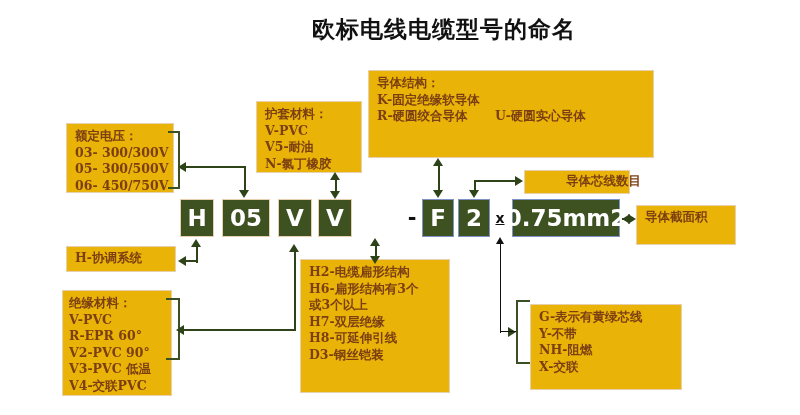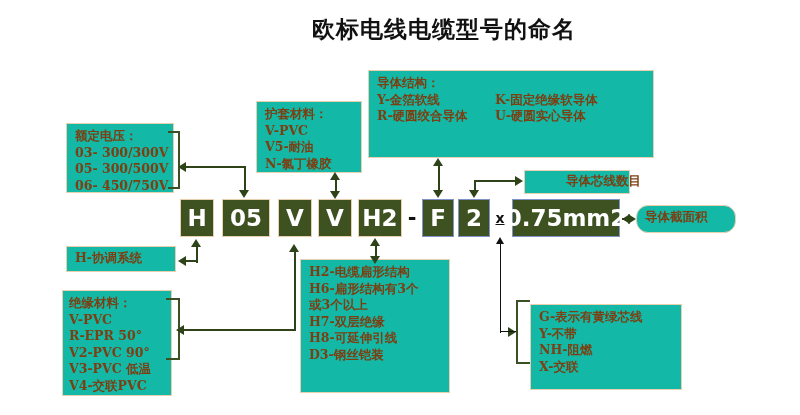--- a/index.html
+++ b/index.html
@@ -15,21 +15,21 @@
   .ttl{
     position:absolute;left:0;top:14px;width:800px;text-align:center;
     font-family:"DejaVu Serif","Liberation Serif",serif;
     font-size:23px;font-weight:bold;color:#111111;letter-spacing:1px;padding-left:44px;
   }
 
   
   .note{
     position:absolute;
     border:1.5px solid #e8cfae;
-    background:#14b8a6;
+    background:#eab308;
     color:#7b3f12;
     font-family:"DejaVu Serif","Liberation Serif",serif;
     font-size:12.5px;
     line-height:16.5px;
     font-weight:bold;
     padding:4px 6px 4px 8px;
     box-sizing:border-box;
     white-space:nowrap;
   }
   .note .hd{display:block;}
@@ -80,21 +80,20 @@
 </head>
 <body>
 
 <div id="stage">
 
   <div class="ttl">欧标电线电缆型号的命名</div>
 
   <div class="note" style="left:368px;top:70px;width:286px;height:88px;">
     <span class="hd">导体结构：</span>
     <span class="cols">
-      <span class="c1">Y-金箔软线</span>
       <span class="c2">K-固定绝缘软导体</span>
     </span>
     <span class="cols">
       <span class="c1">R-硬圆绞合导体</span>
       <span class="c2">U-硬圆实心导体</span>
     </span>
   </div>
 
   <div class="note" style="left:256px;top:101px;width:106px;height:72px;">
     <span class="hd">护套材料：</span>
@@ -107,32 +106,32 @@
     <span class="hd">额定电压：</span>
     <span class="ln">03- 300/300V</span>
     <span class="ln">05- 300/500V</span>
     <span class="ln">06- 450/750V</span>
   </div>
 
   <div class="note" style="left:524px;top:170px;width:106px;height:24px;padding-top:2px;padding-left:41px;">
     <span class="ln">导体芯线数目</span>
   </div>
 
-  <div class="note" style="left:636px;top:205px;width:100px;height:28px;padding-top:3px;border-radius:12px;">
+  <div class="note" style="left:636px;top:205px;width:100px;height:40px;padding-top:3px;">
     <span class="ln">导体截面积</span>
   </div>
 
   <div class="note" style="left:66px;top:246px;width:110px;height:26px;padding-top:3px;">
     <span class="ln">H-协调系统</span>
   </div>
 
   <div class="note" style="left:62px;top:290px;width:110px;height:106px;padding-left:6px;">
     <span class="hd">绝缘材料：</span>
     <span class="ln">V-PVC</span>
-    <span class="ln">R-EPR 50°</span>
+    <span class="ln">R-EPR 60°</span>
     <span class="ln">V2-PVC 90°</span>
     <span class="ln">V3-PVC 低温</span>
     <span class="ln">V4-交联PVC</span>
   </div>
 
   <div class="note" style="left:300px;top:259px;width:150px;height:134px;">
     <span class="ln">H2-电缆扁形结构</span>
     <span class="ln">H6-扁形结构有3个</span>
     <span class="ln">或3个以上</span>
     <span class="ln">H7-双层绝缘</span>
@@ -152,23 +151,20 @@
   </div>
   <div class="chip" style="left:222px;top:199px;width:48px;height:38px;">
     <span>05</span>
   </div>
   <div class="chip" style="left:278px;top:199px;width:34px;height:38px;">
     <span>V</span>
   </div>
   <div class="chip" style="left:318px;top:199px;width:34px;height:38px;">
     <span>V</span>
   </div>
-  <div class="chip" style="left:358px;top:199px;width:44px;height:38px;">
-    <span>H2</span>
-  </div>
   <div class="plain" style="left:404px;top:199px;width:16px;height:38px;">
     <span>-</span>
   </div>
   <div class="chip blue" style="left:422px;top:199px;width:32px;height:38px;">
     <span>F</span>
   </div>
   <div class="chip blue" style="left:458px;top:199px;width:32px;height:38px;">
     <span>2</span>
   </div>
   <div class="plain ux" style="left:492px;top:199px;width:16px;height:38px;">

